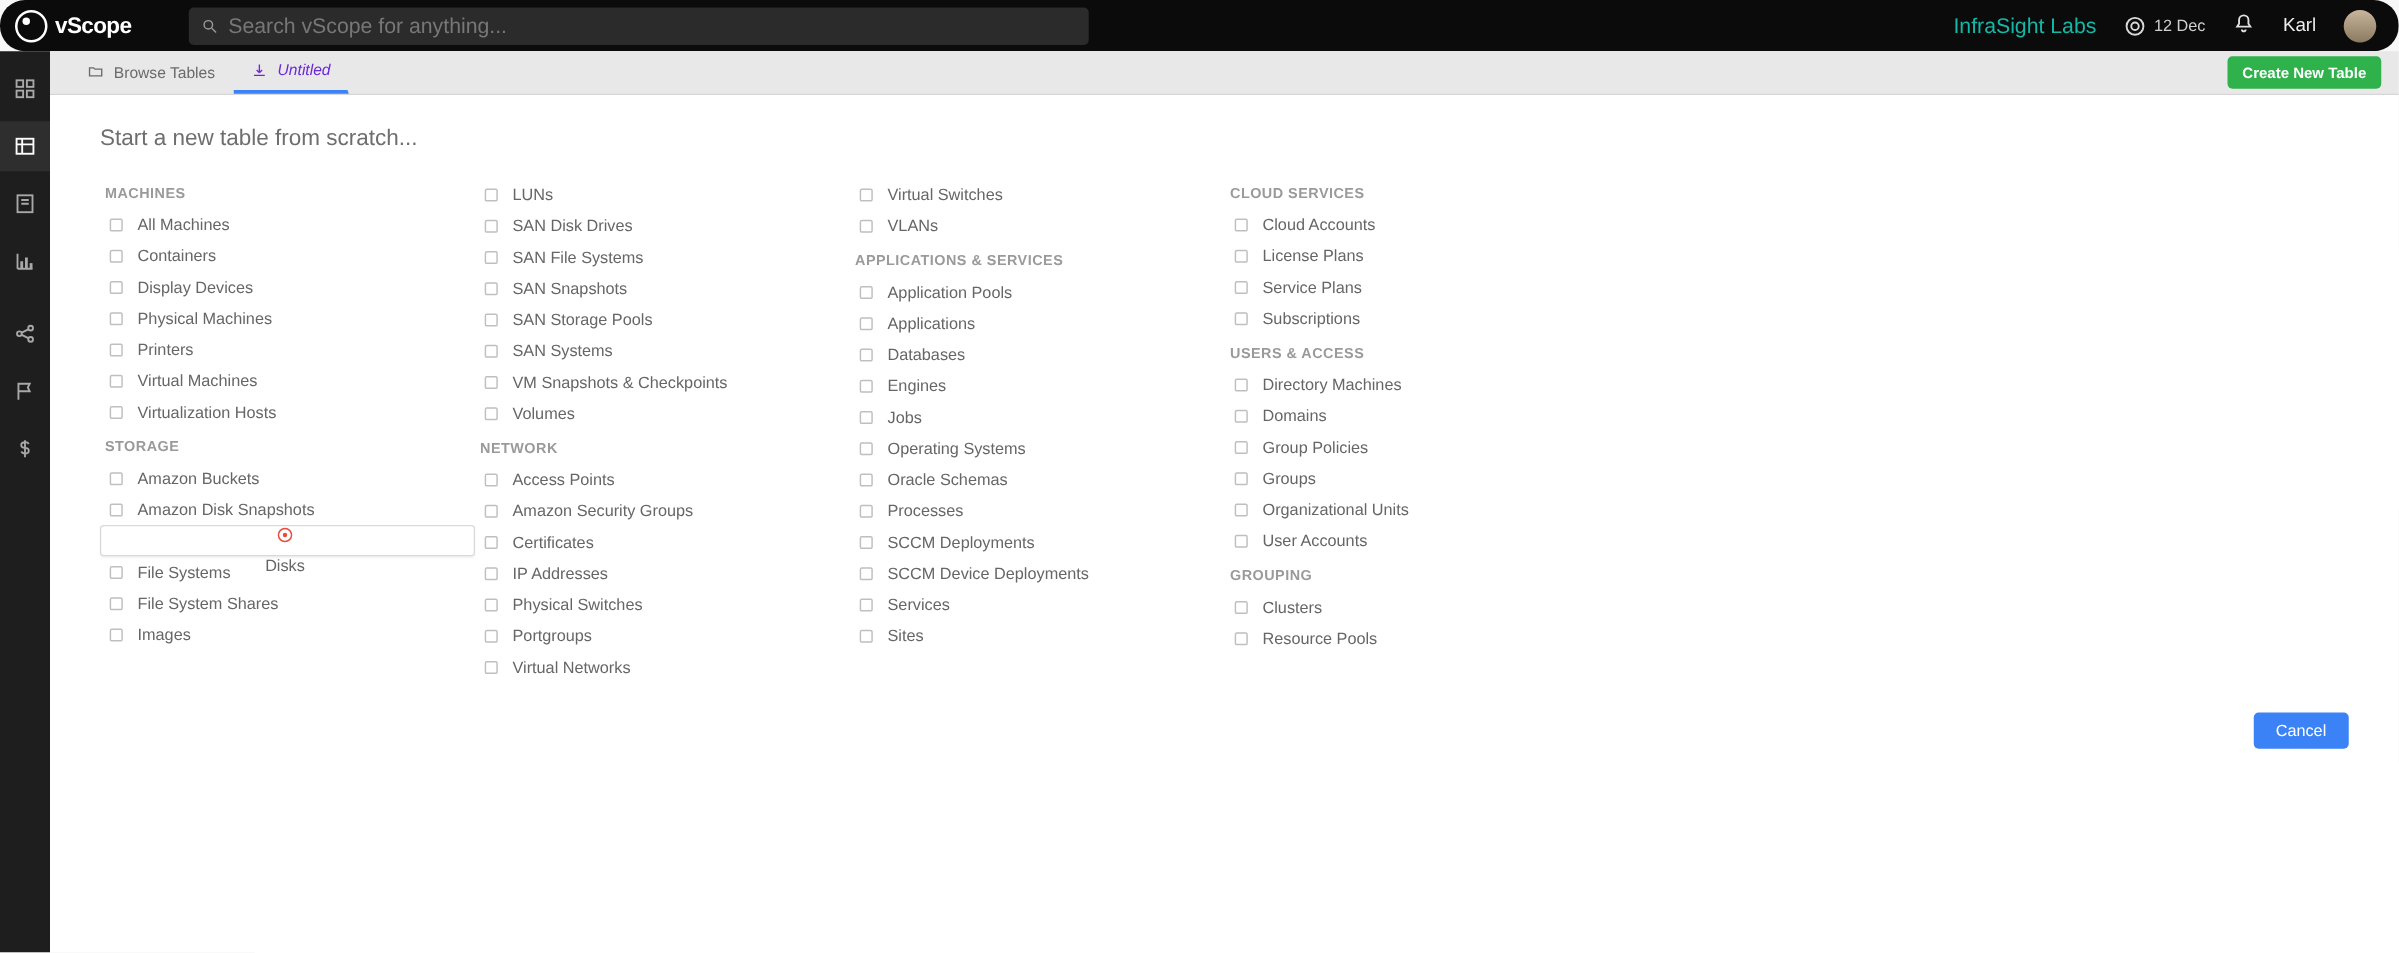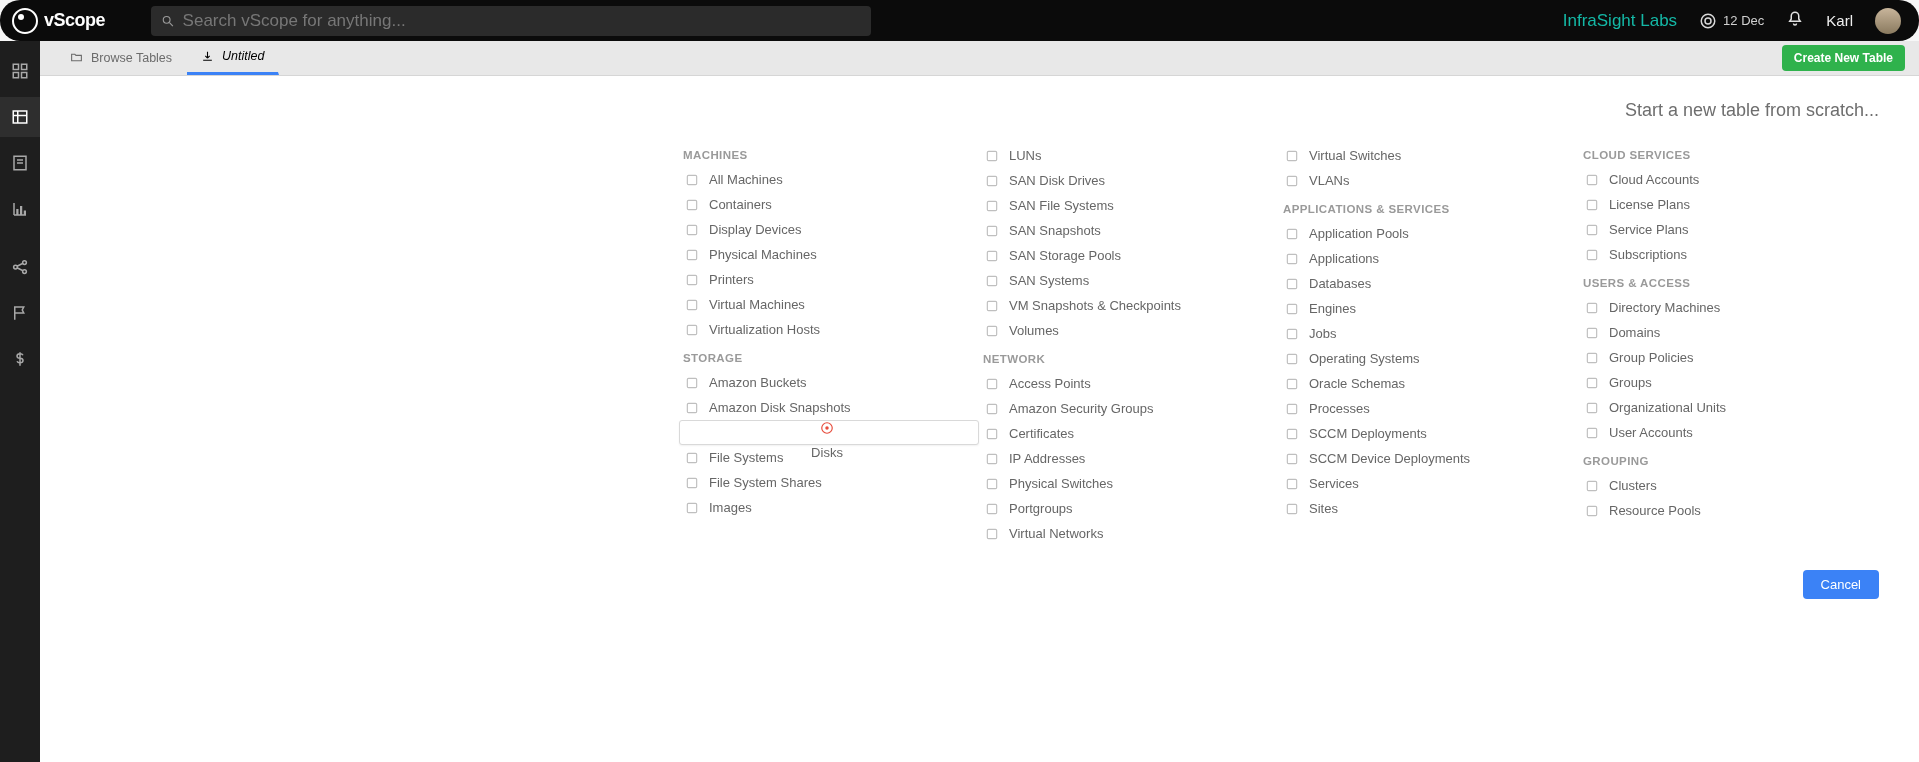--- a/index.html
+++ b/index.html
@@ -32,24 +32,24 @@
   .rail svg { width:18px; height:18px; }
 
   
   .content { flex:1; display:flex; flex-direction:column; background:#f4f4f4; }
 
   .tabbar { height:35px; background:#e8e8e8; border-bottom:1px solid #d6d6d6; display:flex; align-items:flex-end; padding-left:16px; position:relative;}
   .tab { height:35px; display:flex; align-items:center; gap:8px; padding:0 14px; font-size:12.5px; color:#6b6b6b; border-right:1px solid rgba(0,0,0,0); }
   .tab svg { width:13px; height:13px; }
   .tab.browse { color:#6b6b6b; }
   .tab.untitled { color:#9e9e9e; font-style:italic; }
-  .tab.active { border-bottom:3px solid #3b82f6; padding-bottom:0; color:#000000;}
+  .tab.active { border-bottom:3px solid #3b82f6; padding-bottom:0; color:#6d28d9;}
   .tabbar .create-btn { margin-left:auto; margin-right:14px; margin-bottom:4px; background:#2fb24c; color:#fff; border:none; border-radius:4px; font-size:12px; font-weight:600; padding:6px 12px; cursor:pointer;}
 
-  .starter { flex:1; background:#fff; padding:24px 40px 20px 40px; overflow:auto; display:flex; flex-direction:column;align-items:flex-end;}
+  .starter { flex:1; background:#fff; padding:24px 40px 20px 40px; overflow:auto; display:flex; flex-direction:column;}
   .starter h1 { font-size:18px; font-weight:400; color:#6e6e6e; margin-bottom:22px; }
 
   .cols { display:flex; }
   .col { width:300px; display:flex; flex-direction:column; }
 
   .section-title { font-size:11.5px; letter-spacing:0.4px; color:#9a9a9a; font-weight:600; margin:6px 0 6px 4px; text-transform:uppercase;}
   .section + .section { margin-top:4px; }
 
   .item { display:flex; align-items:center; gap:10px; height:25px; padding:0 10px 0 6px; font-size:13px; color:#666; border-radius:3px; cursor:pointer;}
   .item svg { width:14px; height:14px; color:#bfbfbf; flex:0 0 auto;}

